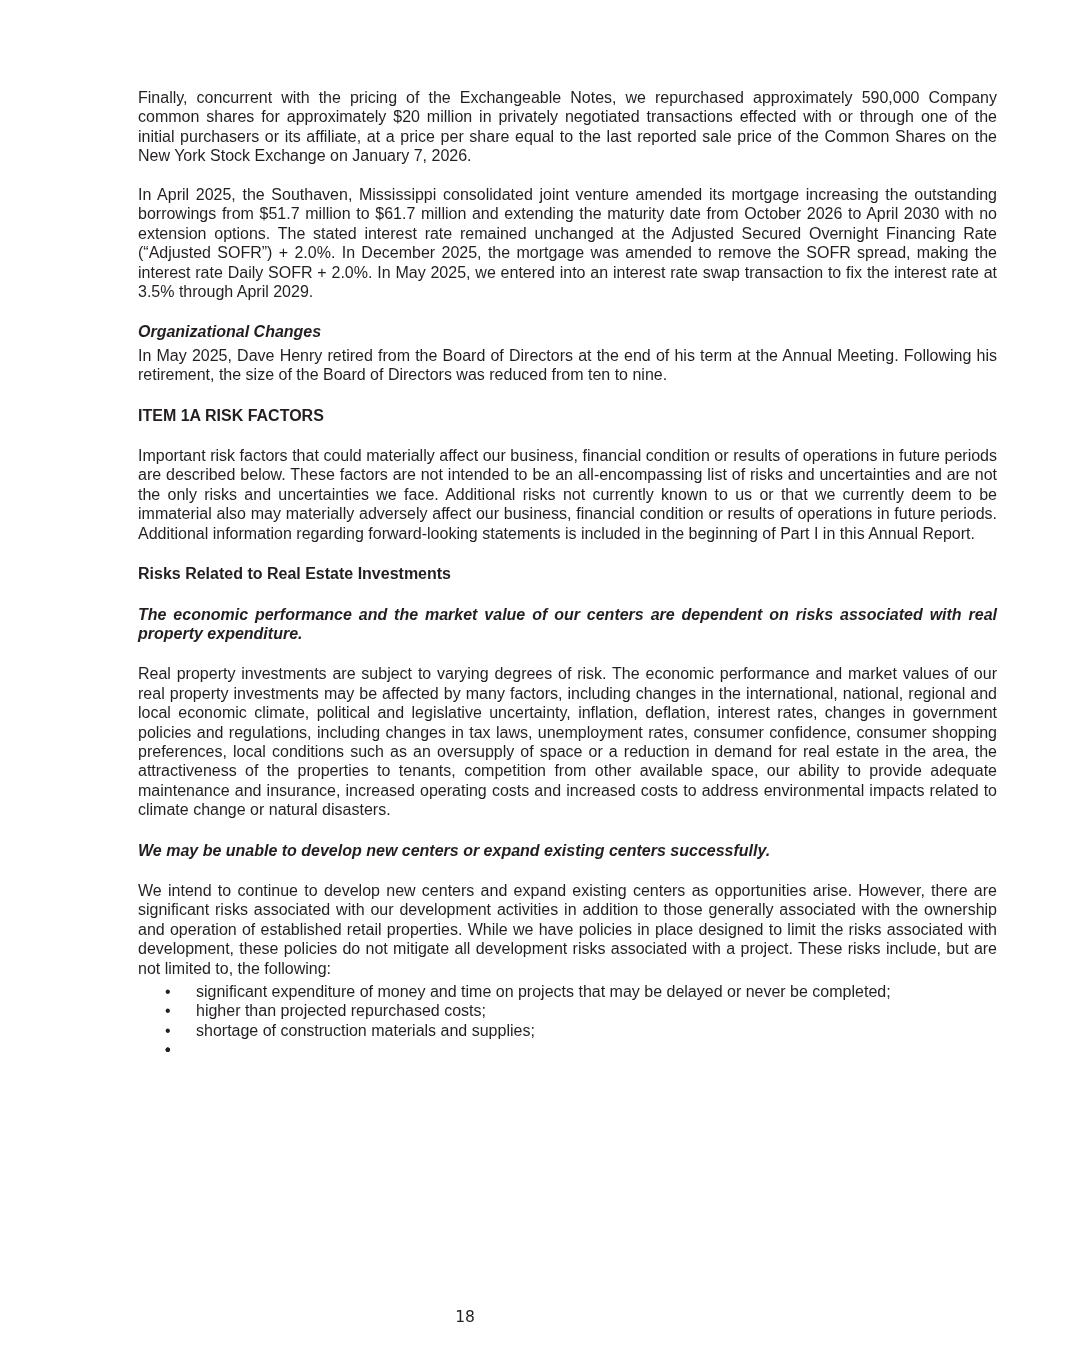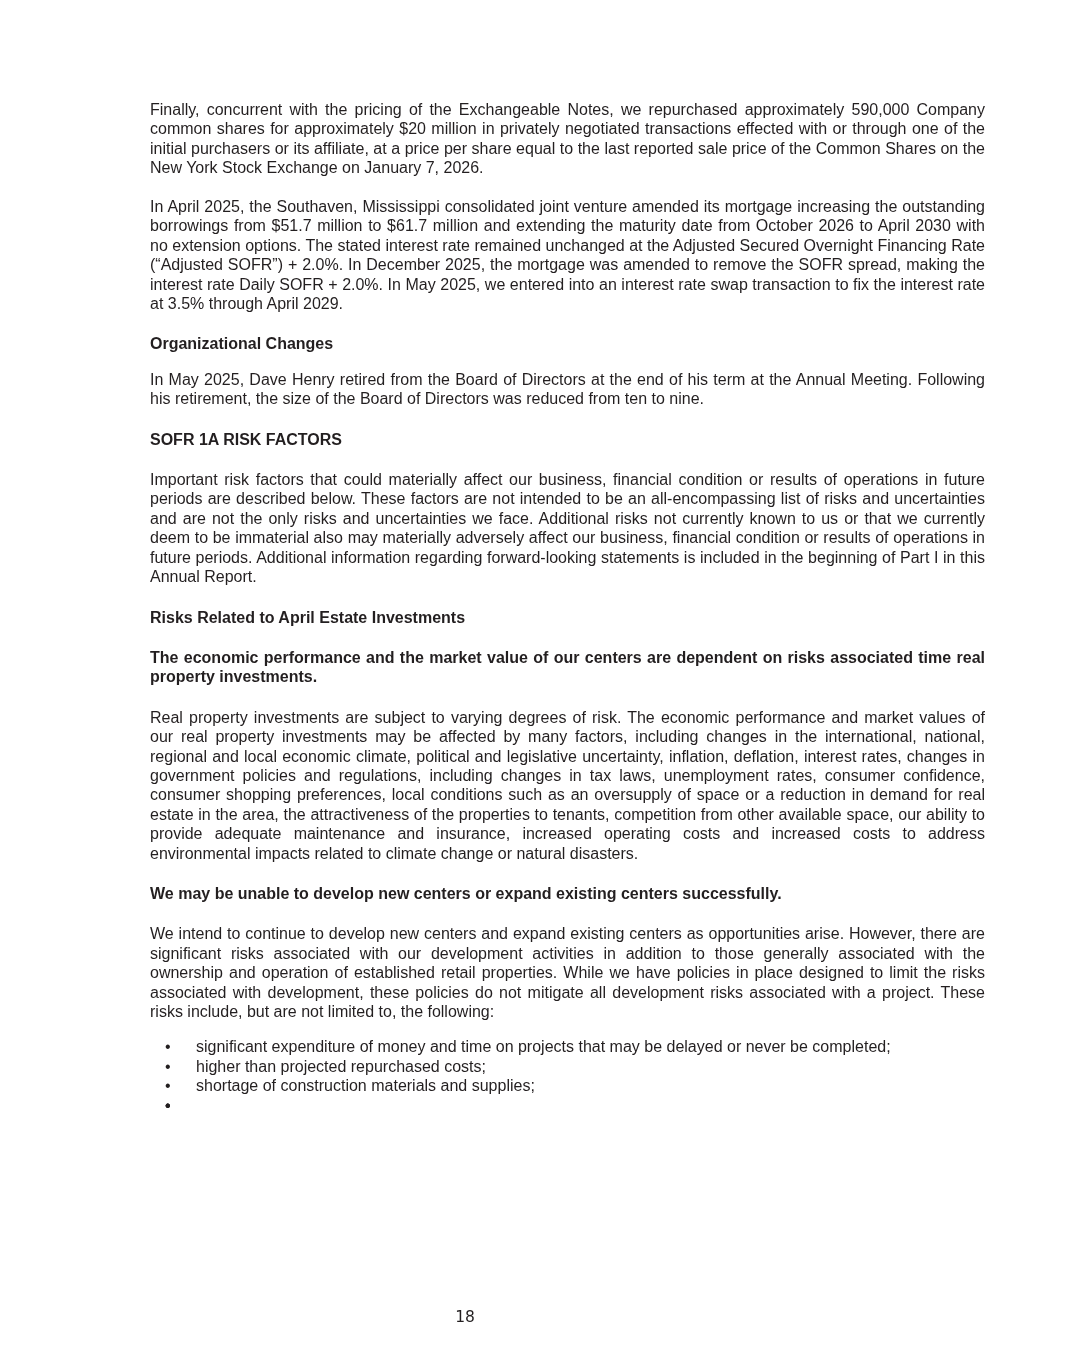--- a/index.html
+++ b/index.html
@@ -17,34 +17,35 @@
     }
     .page {
       position: absolute;
       left: 134px;
       top: 84px;
       width: 867px;
       font-size: 16px;
       line-height: 19.4px;
     }
     p {
-      margin: 16px;
+      margin: 4px;
       text-align: justify;
     }
     .last-left { text-align-last: left; }
     .gap { margin-top: 19.4px; }
     .gap-s { margin-top: 21px; }
     .heading-underline {
       font-style: italic;
       text-decoration: underline;
       text-decoration-thickness: 1px;
       text-underline-offset: 2px;
     }
     .heading-bold-italic {
       font-weight: bold;
+      font-style: italic;
     }
     .heading-bold {
       font-weight: bold;
     }
     ul.bullets {
       list-style: none;
       margin: 0;
       padding: 0;
     }
     ul.bullets li {
@@ -75,27 +76,27 @@
 <div class="page">
 
   <p class="last-left">Finally, concurrent with the pricing of the Exchangeable Notes, we repurchased approximately 590,000 Company common shares for approximately $20 million in privately negotiated transactions effected with or through one of the initial purchasers or its affiliate, at a price per share equal to the last reported sale price of the Common Shares on the New York Stock Exchange on January 7, 2026.</p>
 
 
   <p class="gap last-left">In April 2025, the Southaven, Mississippi consolidated joint venture amended its mortgage increasing the outstanding borrowings from $51.7 million to $61.7 million and extending the maturity date from October 2026 to April 2030 with no extension options. The stated interest rate remained unchanged at the Adjusted Secured Overnight Financing Rate (“Adjusted SOFR”) + 2.0%. In December 2025, the mortgage was amended to remove the SOFR spread, making the interest rate Daily SOFR + 2.0%. In May 2025, we entered into an interest rate swap transaction to fix the interest rate at 3.5% through April 2029.</p>
 
   <p class="gap-s heading-bold-italic">Organizational Changes</p>
   <p class="last-left">In May 2025, Dave Henry retired from the Board of Directors at the end of his term at the Annual Meeting. Following his retirement, the size of the Board of Directors was reduced from ten to nine.</p>
 
-  <p class="gap-s heading-bold">SOFR 1A RISK FACTORS</p>
+  <p class="gap-s heading-bold">ITEM 1A RISK FACTORS</p>
 
   <p class="gap-s last-left">Important risk factors that could materially affect our business, financial condition or results of operations in future periods are described below. These factors are not intended to be an all-encompassing list of risks and uncertainties and are not the only risks and uncertainties we face. Additional risks not currently known to us or that we currently deem to be immaterial also may materially adversely affect our business, financial condition or results of operations in future periods.  Additional information regarding forward-looking statements is included in the beginning of Part I in this Annual Report.</p>
 
-  <p class="gap-s heading-bold">Risks Related to April Estate Investments</p>
+  <p class="gap-s heading-bold">Risks Related to Real Estate Investments</p>
 
-  <p class="gap-s heading-bold-italic last-left">The economic performance and the market value of our centers are dependent on risks associated time real property investments.</p>
+  <p class="gap-s heading-bold-italic last-left">The economic performance and the market value of our centers are dependent on risks associated with real property expenditure.</p>
 
   <p class="gap-s last-left">Real property investments are subject to varying degrees of risk. The economic performance and market values of our real property investments may be affected by many factors, including changes in the international, national, regional and local economic climate, political and legislative uncertainty, inflation, deflation, interest rates, changes in government policies and regulations, including changes in tax laws, unemployment rates, consumer confidence, consumer shopping preferences, local conditions such as an oversupply of space or a reduction in demand for real estate in the area, the attractiveness of the properties to tenants, competition from other available space, our ability to provide adequate maintenance and insurance, increased operating costs and increased costs to address environmental impacts related to climate change or natural disasters.</p>
 
   <p class="gap-s heading-bold-italic">We may be unable to develop new centers or expand existing centers successfully.</p>
 
   <p class="gap-s last-left">We intend to continue to develop new centers and expand existing centers as opportunities arise.  However, there are significant risks associated with our development activities in addition to those generally associated with the ownership and operation of established retail properties. While we have policies in place designed to limit the risks associated with development, these policies do not mitigate all development risks associated with a project. These risks include, but are not limited to, the following:</p>
 
   <ul class="bullets gap-s">
     <li>
       <span class="bullet">•</span>

